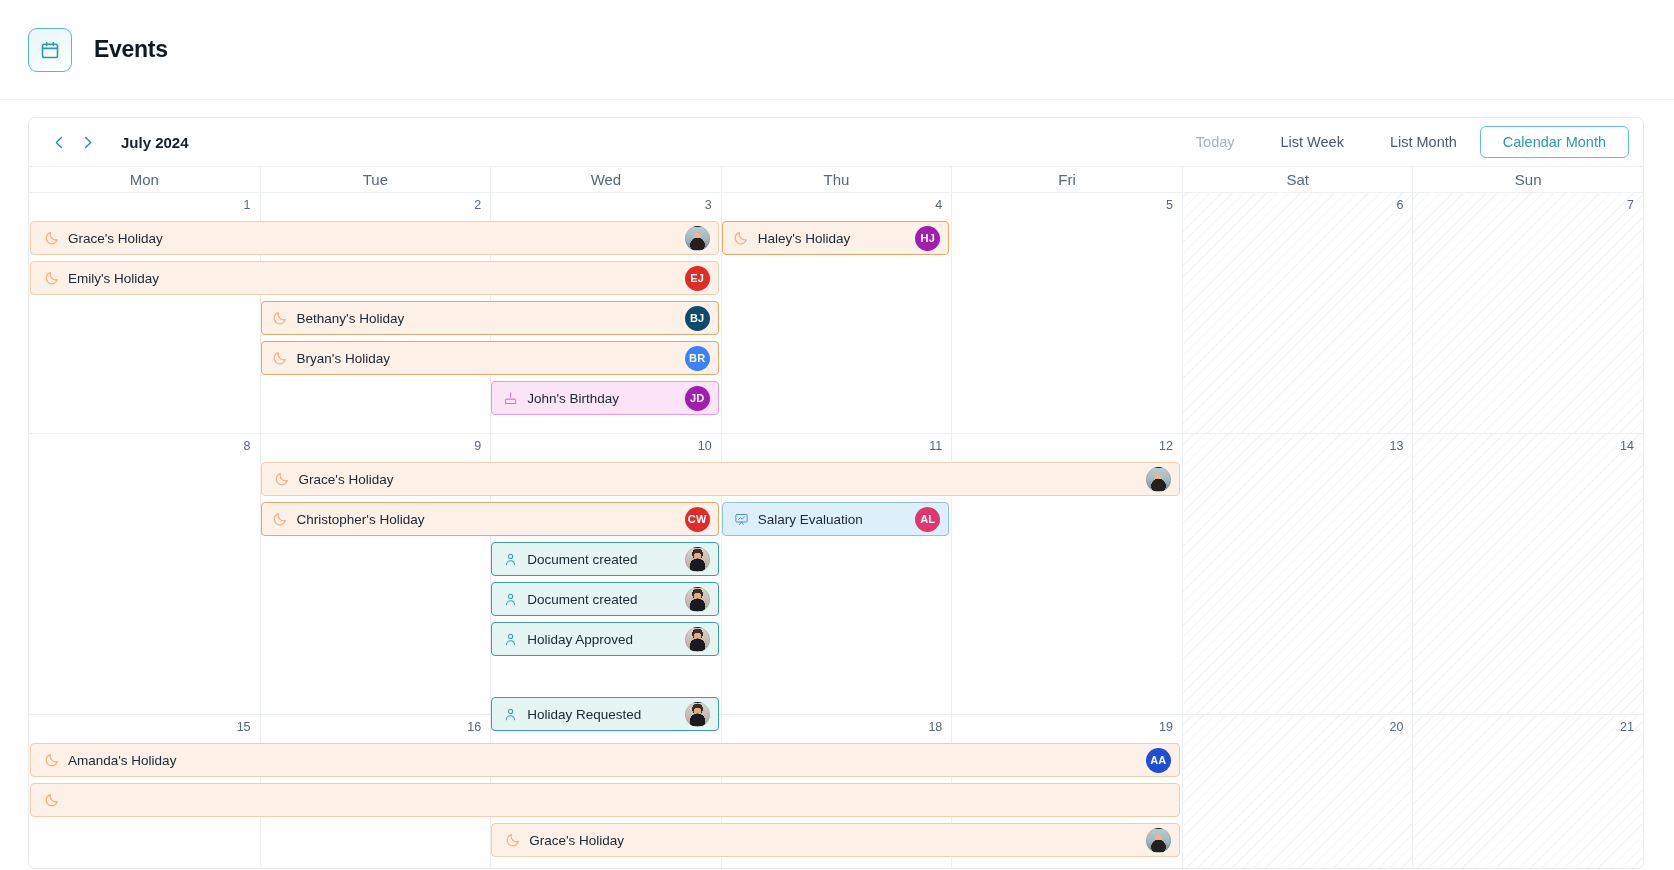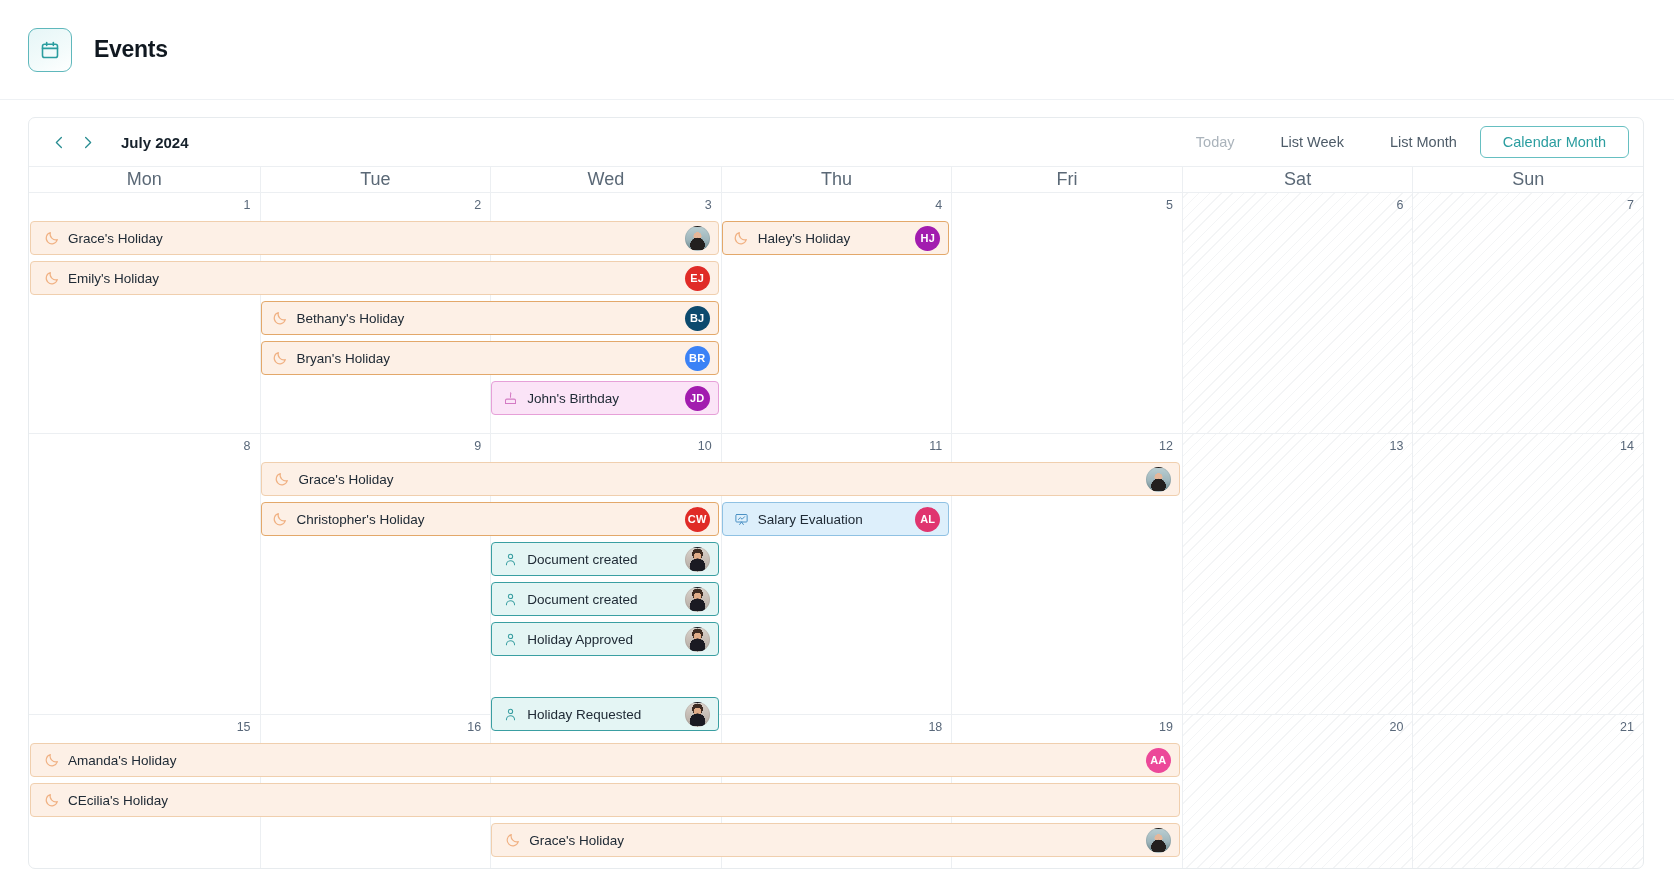--- a/index.html
+++ b/index.html
@@ -84,21 +84,21 @@
   }
 
   
   .dow-row {
     display: grid;
     grid-template-columns: repeat(7, 1fr);
     height: 26px;
     border-bottom: 1px solid #eceff2;
   }
   .dow-cell {
-    font-size: 18px;
+    font-size: 15px;
     color: #5a6876;
     display: flex; align-items: center; justify-content: center;
     border-left: 1px solid #eceff2;
     text-align: center;
   }
   .dow-cell:first-child { border-left: none; }
 
   
   .weeks { position: relative; }
   .week {
@@ -475,31 +475,30 @@
         </div>
         <div class="week-events">
           <div class="evt-row">
             <div class="evt holiday soft" style="left: calc(0% + 1px); width: calc(71.4286% - 3px);">
               <span class="evt-icon">
                 <svg width="16" height="16" viewBox="0 0 24 24" fill="none" stroke="#f0b183" stroke-width="1.7" stroke-linecap="round" stroke-linejoin="round">
                   <path d="M20 14.5A8.5 8.5 0 0 1 9.5 4a8.5 8.5 0 1 0 10.5 10.5z"></path>
                 </svg>
               </span>
               <span class="evt-title">Amanda's Holiday</span>
-              <span class="avatar" style="background: #ec4899;">AA</span>
+              <span class="avatar" style="background: #1d4ed8;">AA</span>
             </div>
           </div>
           <div class="evt-row">
             <div class="evt holiday soft" style="left: calc(0% + 1px); width: calc(71.4286% - 3px);">
               <span class="evt-icon">
                 <svg width="16" height="16" viewBox="0 0 24 24" fill="none" stroke="#f0b183" stroke-width="1.7" stroke-linecap="round" stroke-linejoin="round">
                   <path d="M20 14.5A8.5 8.5 0 0 1 9.5 4a8.5 8.5 0 1 0 10.5 10.5z"></path>
                 </svg>
               </span>
-              <span class="evt-title">CEcilia's Holiday</span>
             </div>
           </div>
           <div class="evt-row">
             <div class="evt holiday soft" style="left: calc(28.5714% + 1px); width: calc(42.8571% - 3px);">
               <span class="evt-icon">
                 <svg width="16" height="16" viewBox="0 0 24 24" fill="none" stroke="#f0b183" stroke-width="1.7" stroke-linecap="round" stroke-linejoin="round">
                   <path d="M20 14.5A8.5 8.5 0 0 1 9.5 4a8.5 8.5 0 1 0 10.5 10.5z"></path>
                 </svg>
               </span>
               <span class="evt-title">Grace's Holiday</span>

